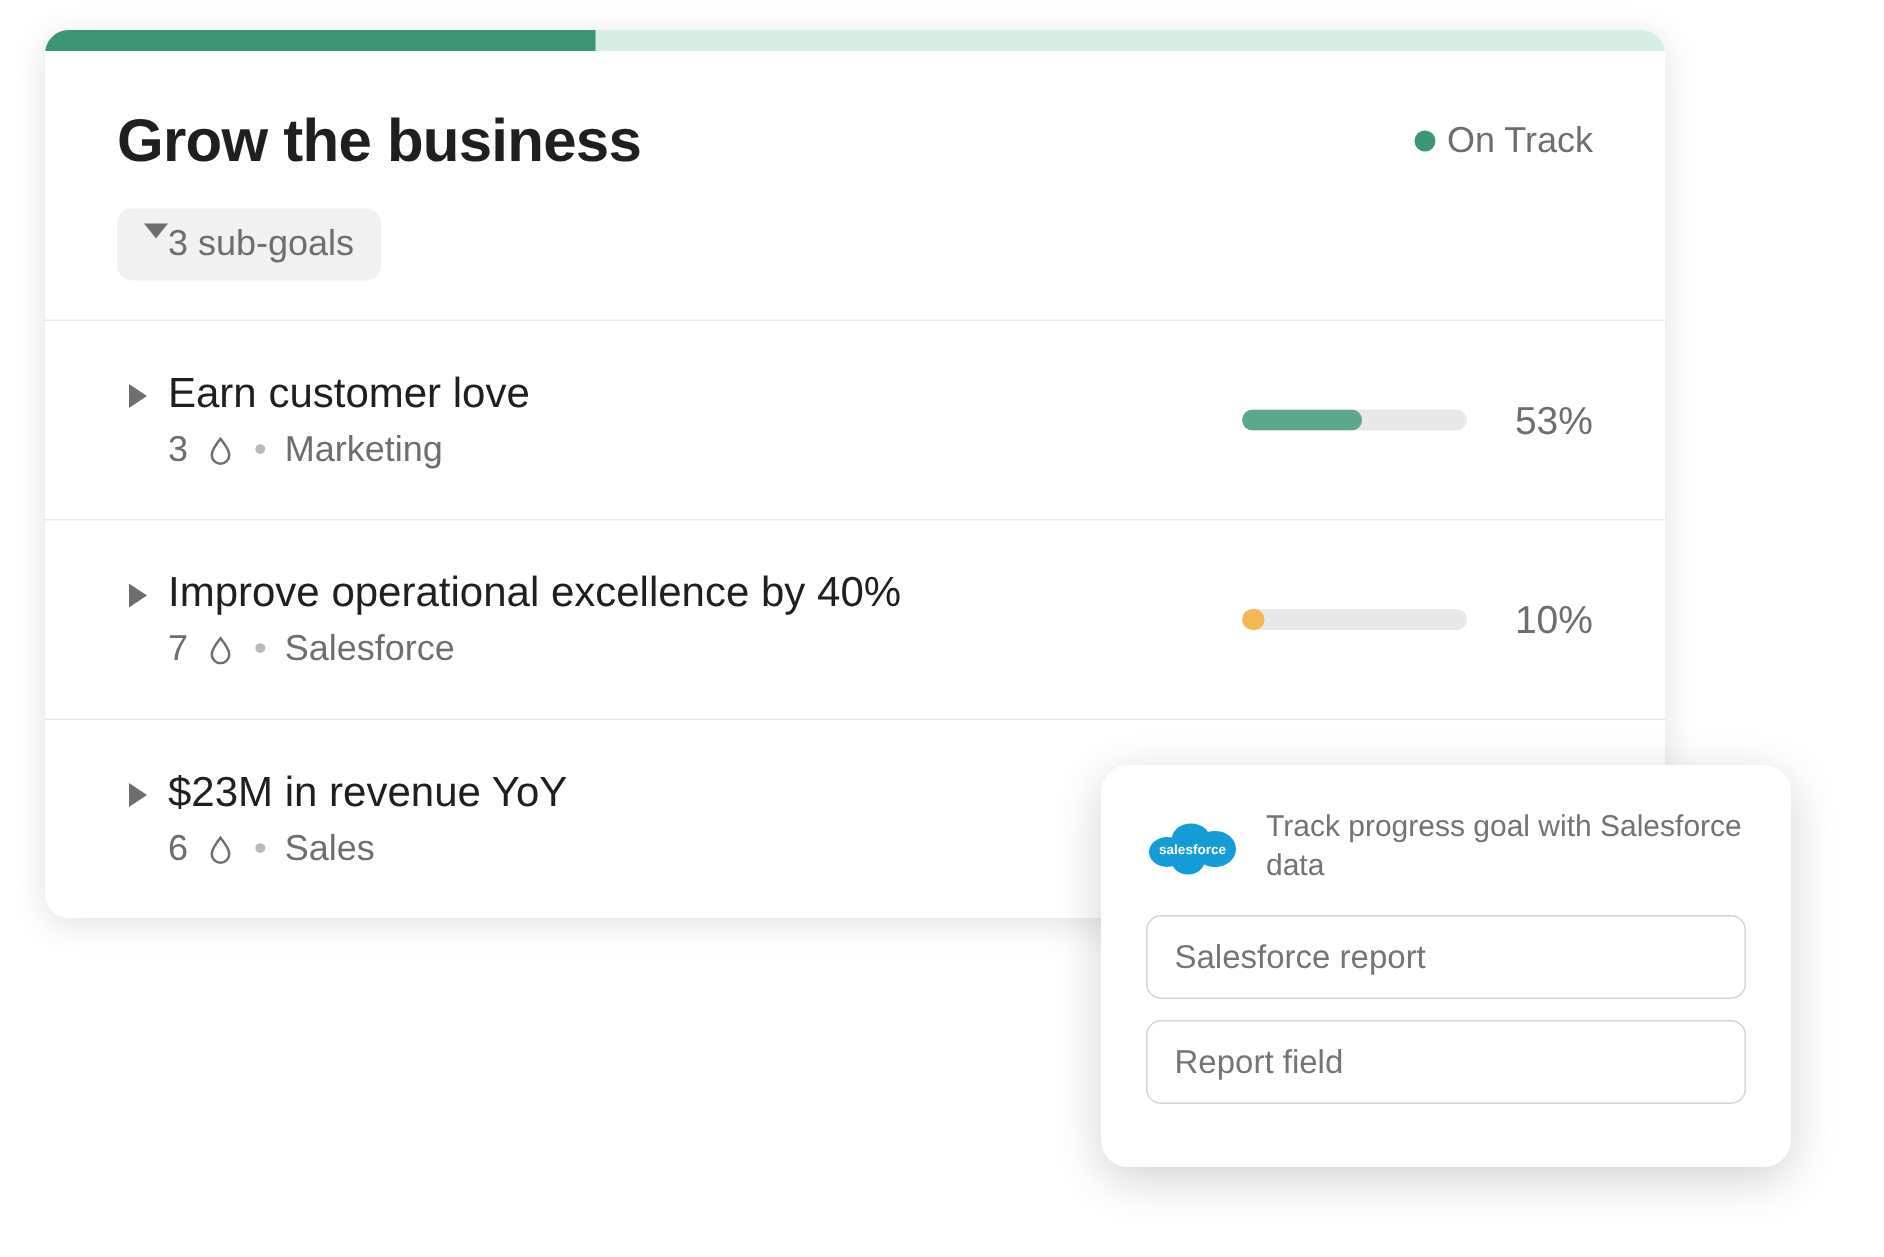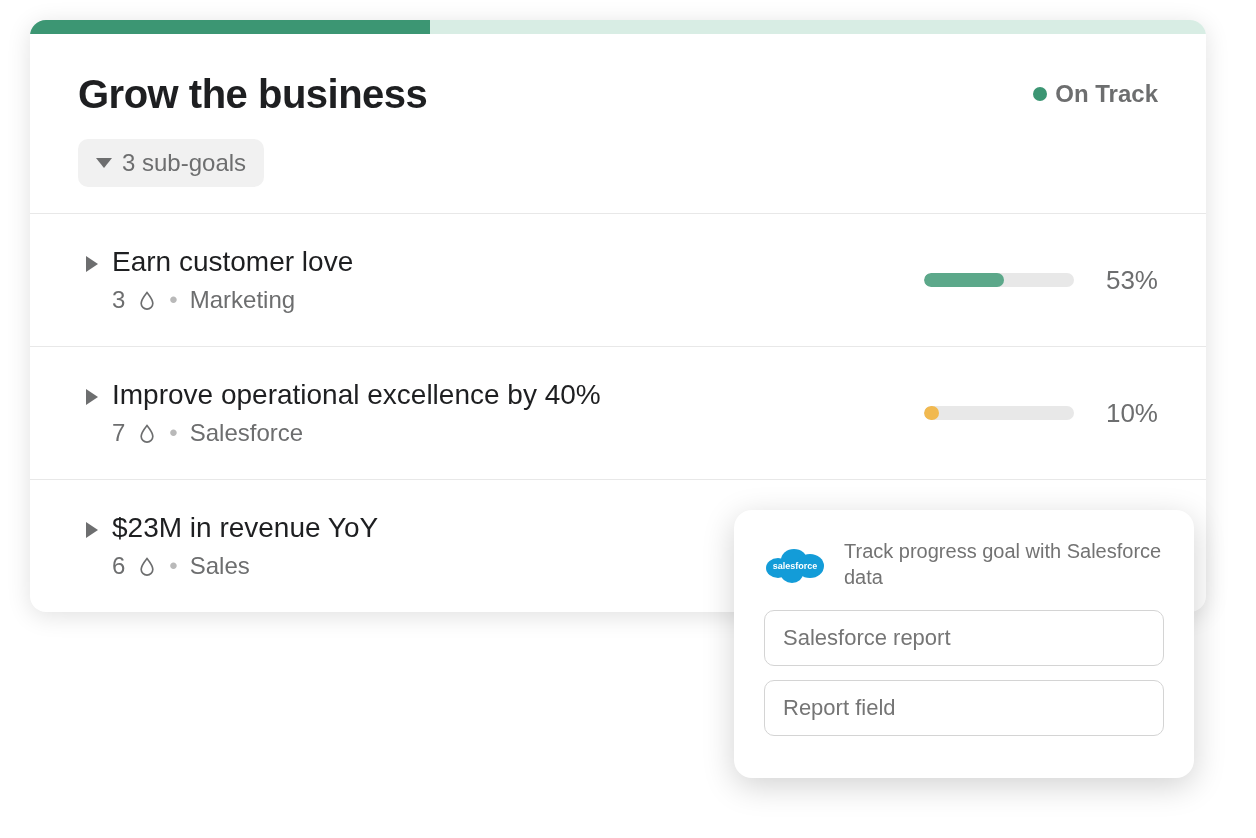--- a/index.html
+++ b/index.html
@@ -7,21 +7,21 @@
       font-family: -apple-system, BlinkMacSystemFont, "Segoe UI", Helvetica, Arial, sans-serif;
       background: #fff;
       width: 1256px;
       height: 838px;
       position: relative;
     }
     .card {
       position: absolute;
       left: 30px;
       top: 20px;
-      width: 1176px;
+      width: 1080px;
       background: #fff;
       border-radius: 16px;
       box-shadow: 0 4px 24px rgba(0,0,0,0.12);
       overflow: hidden;
     }
     .progress-bar-top {
       height: 14px;
       background: #d8ede4;
       position: relative;
     }
@@ -41,36 +41,33 @@
       font-size: 40px;
       font-weight: 600;
       color: #1e1f21;
       letter-spacing: -0.5px;
     }
     .status {
       display: flex;
       align-items: center;
       gap: 8px;
       margin-top: 8px;
-      font-weight: bold;
     }
     .status-dot {
       width: 14px;
       height: 14px;
       border-radius: 50%;
       background: #3c9673;
     }
     .status-text {
       font-size: 24px;
       color: #6d6e6f;
     }
     .subgoals-pill {
       display: inline-flex;
-      align-items: center;
-      gap: 10px;
       background: #f1f1f1;
       border-radius: 10px;
       padding: 10px 18px;
       margin-left: 48px;
       margin-bottom: 26px;
       cursor: pointer;
     }
     .subgoals-pill .chev {
       width: 0; height: 0;
       border-left: 8px solid transparent;

